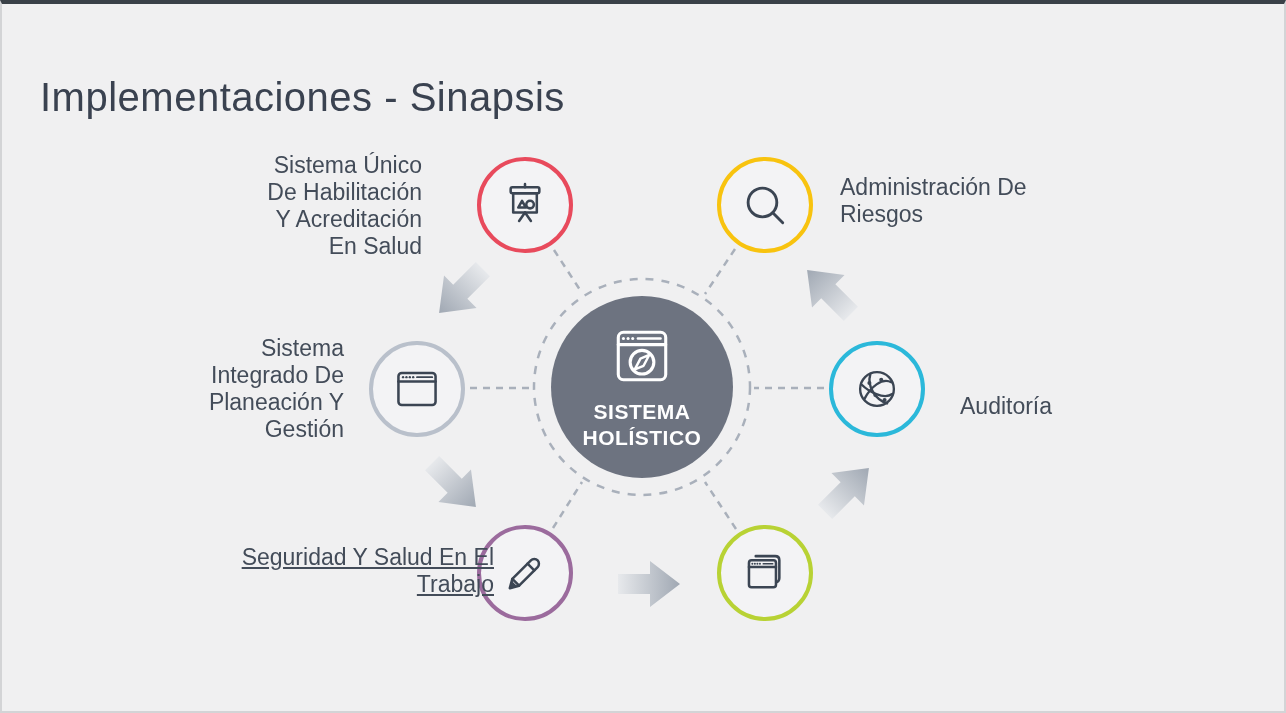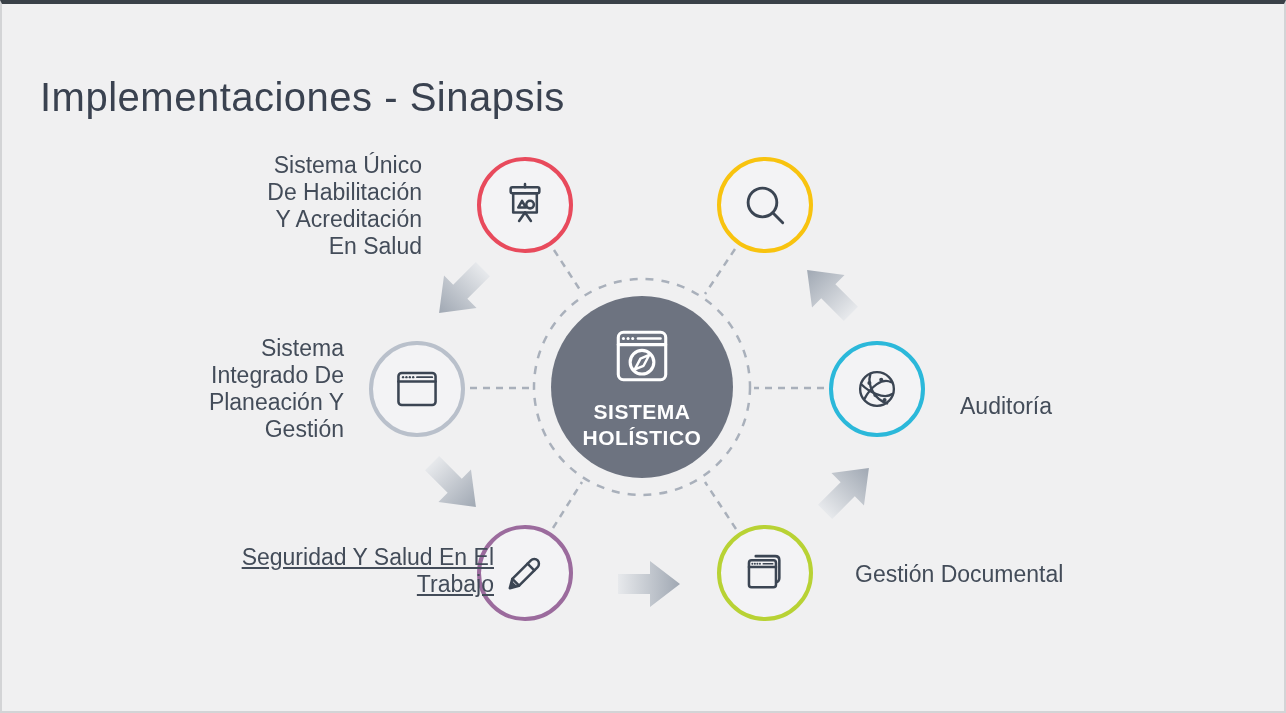--- a/index.html
+++ b/index.html
@@ -122,20 +122,22 @@
 De Habilitación
 Y Acreditación
 En Salud</div>
 
   <div class="ring" style="left: 715px; top: 153px; border-color: rgb(248, 195, 15);">
     <svg width="54" height="54" viewBox="0 0 64 64" fill="none" stroke="currentColor" stroke-width="3.4" stroke-linecap="round" stroke-linejoin="round" style="color: rgb(59, 69, 83);">
       <circle cx="29" cy="29" r="17"></circle>
       <path d="M41.5 41.5 L53 53"></path>
     </svg>
   </div>
+  <div class="node-label align-l" style="left:838px;top:170px;">Administración De
+Riesgos</div>
 
   <div class="ring" style="left: 367px; top: 337px; border-color: rgb(185, 192, 203);">
     <svg width="54" height="54" viewBox="0 0 64 64" fill="none" stroke="currentColor" stroke-width="3" stroke-linecap="round" stroke-linejoin="round" style="color: rgb(59, 69, 83);">
       <rect x="10" y="13" width="44" height="38" rx="4"></rect>
       <path d="M10 23 H54"></path>
       <circle cx="15.5" cy="18" r="1.4" fill="currentColor" stroke="none"></circle>
       <circle cx="19.5" cy="18" r="1.4" fill="currentColor" stroke="none"></circle>
       <circle cx="23.5" cy="18" r="1.4" fill="currentColor" stroke="none"></circle>
       <circle cx="27.5" cy="18" r="1.4" fill="currentColor" stroke="none"></circle>
       <path d="M32 18 H50" stroke-width="2.2"></path>
@@ -176,15 +178,14 @@
       <path d="M21 12 H44 C47 12 49 14 49 17 V38 C49 41 47 43 44 43"></path>
       <rect x="13" y="17" width="32" height="32" rx="3" fill="#f3f3f5"></rect>
       <path d="M13 25 H45"></path>
       <circle cx="17" cy="21" r="1.2" fill="currentColor" stroke="none"></circle>
       <circle cx="20" cy="21" r="1.2" fill="currentColor" stroke="none"></circle>
       <circle cx="23" cy="21" r="1.2" fill="currentColor" stroke="none"></circle>
       <circle cx="26" cy="21" r="1.2" fill="currentColor" stroke="none"></circle>
       <path d="M30 21 H41" stroke-width="2"></path>
     </svg>
   </div>
-  <div class="node-label align-l" style="left:853px;top:557px;">Gestión Documental</div>
 
 </div>
 
 </body></html>

